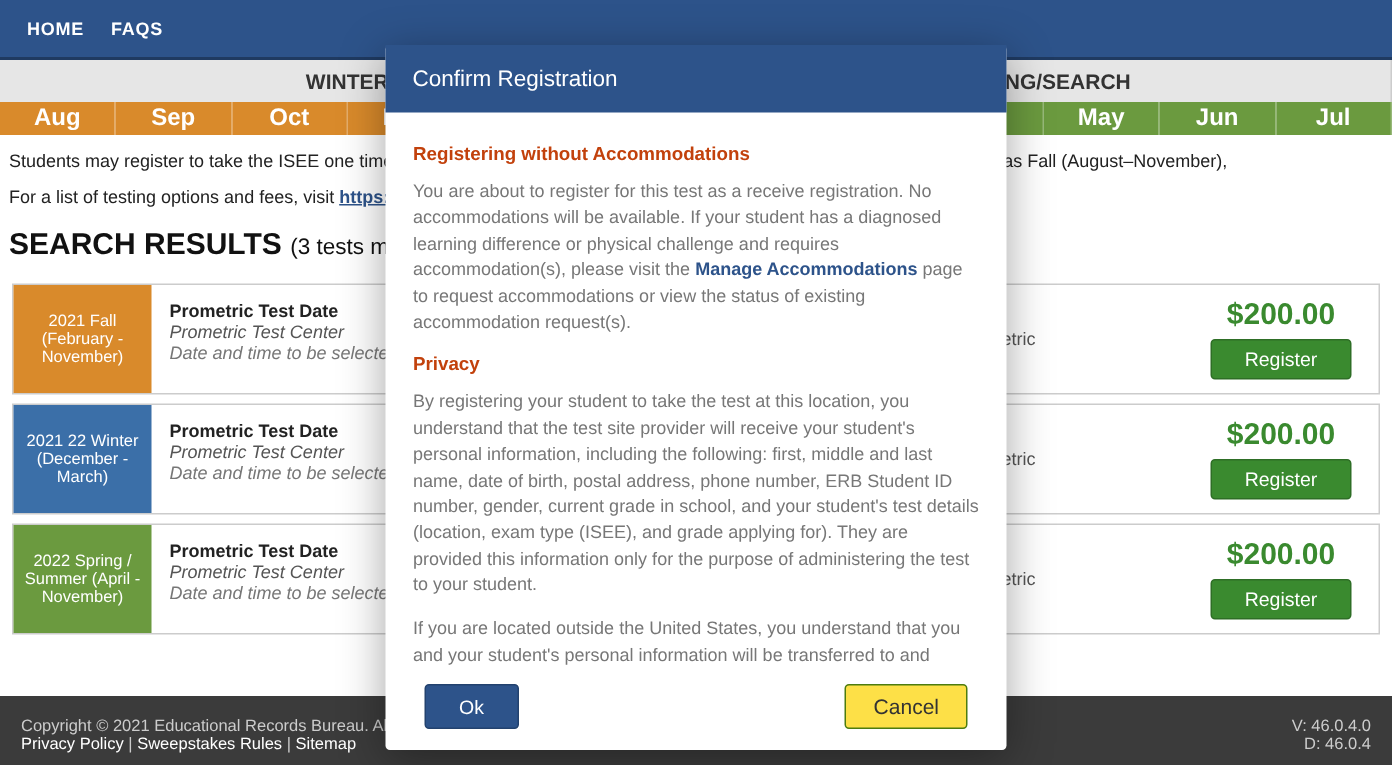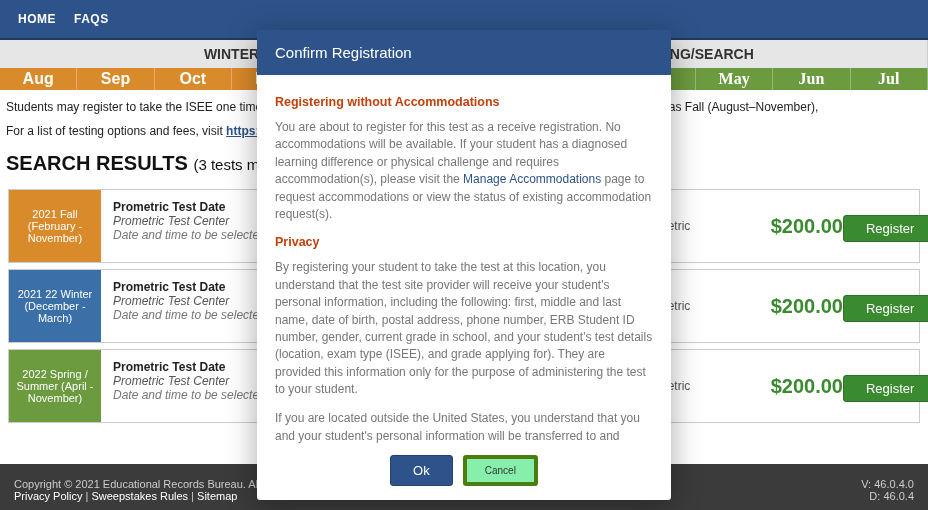--- a/index.html
+++ b/index.html
@@ -5,52 +5,52 @@
   * { box-sizing: border-box; margin: 0; padding: 0; }
   body { font-family: Arial, Helvetica, sans-serif; font-size: 13px; background: #fff; color: #333; width: 928px; height: 510px; overflow: hidden; position: relative; }
   .topbar { background: #2d538a; height: 40px; display: flex; align-items: center; padding: 0 18px; border-bottom: 2px solid #1f3a61; }
   .topbar a { color: #fff; font-weight: bold; font-size: 12px; margin-right: 18px; text-decoration: none; letter-spacing: .5px; }
   .season-row { display: flex; height: 28px; font-weight: bold; font-size: 14px; }
   .season { flex: 1; display: flex; align-items: center; justify-content: center; background: #e6e6e6; border-right: 1px solid #ccc; }
   .month-row { display: flex; height: 22px; }
   .month { flex: 1; display: flex; align-items: center; justify-content: center; color: #fff; font-size: 16px; font-weight: bold; border-right: 1px solid rgba(255,255,255,.3); }
   .m-orange { background: #d98a2b; }
   .m-blue { background: #3b6fa8; }
-  .m-green { background: #6b9a3f; font-family: Liberation Serif, serif; }
+  .m-green { background: #6b9a3f; }
   .info-block { padding: 10px 6px 4px; }
   .info-block p { font-size: 12px; margin-bottom: 10px; color: #222; }
   .info-block a { color: #2d538a; font-weight: bold; }
   .search-heading { font-size: 20px; font-weight: bold; padding: 0 6px 8px; color: #111; }
   .search-heading .sub { font-weight: normal; font-size: 15px; }
   .result { display: flex; border: 1px solid #ccc; margin: 6px 8px; height: 74px; }
   .result .term { width: 92px; display: flex; flex-direction: column; align-items: center; justify-content: center; color: #fff; font-size: 11px; text-align: center; padding: 6px; }
   .term-orange { background: #d98a2b; }
   .term-blue { background: #3b6fa8; }
   .term-green { background: #6b9a3f; }
   .result .details { flex: 1; padding: 10px 12px; font-size: 12px; color: #555; }
   .result .details .line1 { font-weight: bold; color: #222; }
   .result .details .line2 { font-style: italic; }
   .result .details .line3 { font-style: italic; color: #777; }
   .result .provider { width: 200px; display: flex; align-items: center; font-size: 12px; color: #555; }
-  .result .price-col { width: 130px; display: flex; flex-direction: row; align-items: center; justify-content: center; }
+  .result .price-col { width: 130px; display: flex; flex-direction: column; align-items: center; justify-content: center; }
   .price { color: #3a8a2f; font-size: 20px; font-weight: bold; }
   .reg-btn { background: #3a8a2f; color: #fff; border: 1px solid #2e6e26; border-radius: 3px; padding: 5px 22px; font-size: 13px; margin-top: 4px; cursor: pointer; }
   .footer { position: absolute; bottom: 0; left: 0; right: 0; background: #3b3b3b; color: #ccc; font-size: 11px; padding: 8px 14px; display: flex; justify-content: space-between; align-items: flex-end; height: 46px; }
   .footer .links a { color: #fff; text-decoration: none; }
   .footer .ver { text-align: right; }
   .overlay { position: absolute; inset: 0; background: rgba(0,0,0,0); display: flex; align-items: flex-start; justify-content: center; }
   .modal { background: #fff; width: 414px; margin-top: 30px; box-shadow: 0 6px 30px rgba(0,0,0,.35); border-radius: 3px; display: flex; flex-direction: column; max-height: 470px; }
   .modal-head { background: #2d538a; color: #fff; padding: 14px 18px; font-size: 15px; }
   .modal-body { padding: 14px 18px; font-size: 12px; color: #777; overflow: auto; }
   .modal-body h4 { color: #c2410c; font-size: 12.5px; margin: 6px 0 10px; }
   .modal-body p { margin-bottom: 12px; line-height: 1.45; }
-  .modal-body a { color: #2d538a; font-weight: normal; text-decoration: none; }
-  .modal-foot { padding: 10px 2px 14px; display: flex; justify-content: center; gap: 10px; }
+  .modal-body a { color: #2d538a; font-weight: bold; text-decoration: none; }
+  .modal-foot { padding: 10px 26px 14px; display: flex; justify-content: space-between; gap: 10px; }
   .btn-ok { background: #2d538a; color: #fff; border: 1px solid #23426e; border-radius: 3px; padding: 6px 22px; font-size: 13px; cursor: pointer; }
-  .btn-cancel { background: #86efac; color: #333; border: 4px solid #4d7c0f; border-radius: 3px; padding: 6px 18px; font-size: 10px; cursor: pointer; }
+  .btn-cancel { background: #fde047; color: #333; border: 1px solid #4d7c0f; border-radius: 3px; padding: 6px 18px; font-size: 14px; cursor: pointer; }
 </style>
 </head>
 <body>
 
 <div class="topbar">
   <a href="#">HOME</a>
   <a href="#">FAQS</a>
 </div>
 
 <div class="season-row">

